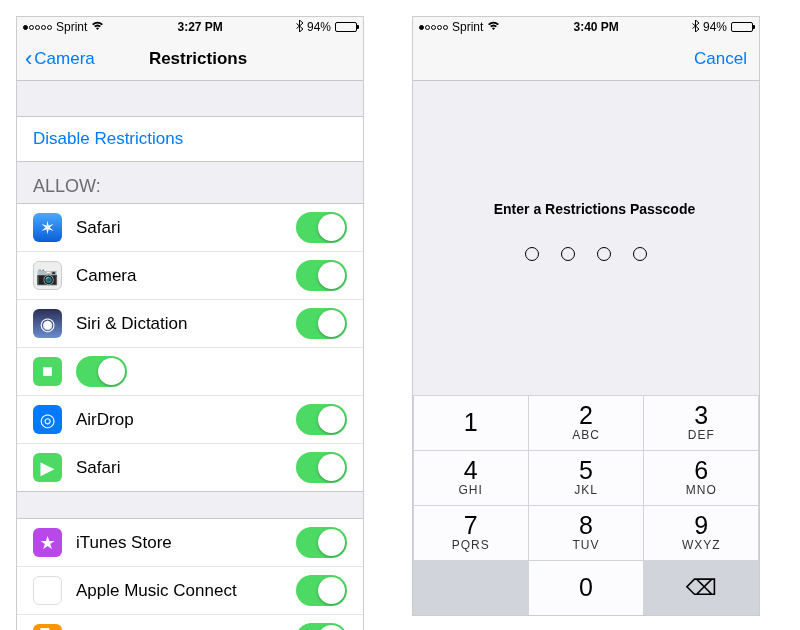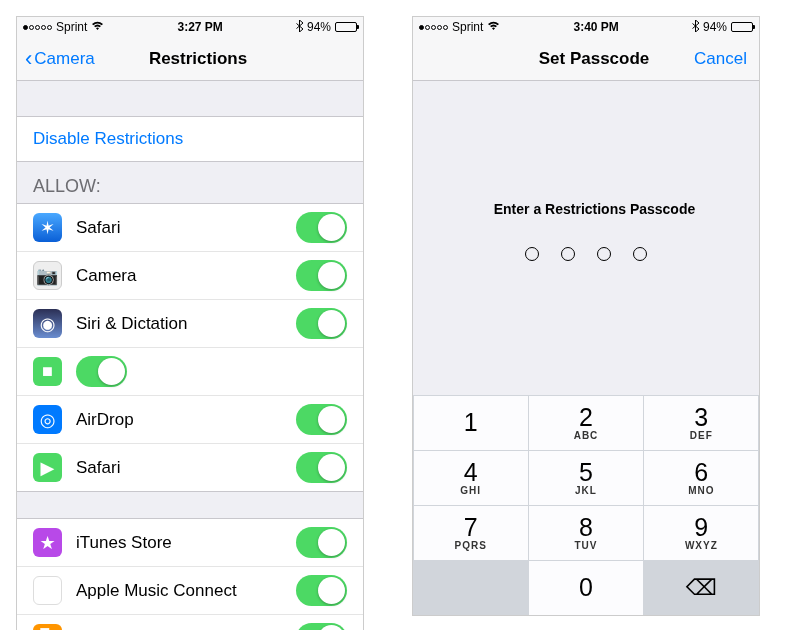--- a/index.html
+++ b/index.html
@@ -31,21 +31,21 @@
   .toggle::after { content:""; position:absolute; right:2px; top:2px; width:27px; height:27px; background:#fff; border-radius:50%; box-shadow:0 1px 3px rgba(0,0,0,0.3);}
   .passcode-area { text-align:center; padding-top: 120px; }
   .passcode-prompt { font-size:14px; font-weight:600; margin-bottom:30px;margin-left:17px;}
   .passcode-dots { display:flex; justify-content:center; gap:22px; margin-bottom:30px;}
   .pdot { width:14px; height:14px; border:1px solid #000; border-radius:50%;}
   .keypad { position:absolute; bottom:0; left:0; right:0; background:#d1d5db;}
   .krow { display:flex; }
   .key { flex:1; height:54px; background:#fcfcfe; margin:0.5px; display:flex; flex-direction:column; align-items:center; justify-content:center;}
   .key.gray { background:#d1d5db; }
   .knum { font-size:25px; line-height:1;}
-  .ksub { font-size:10px; font-weight:700; letter-spacing:1px; color:#333;}
+  .ksub { font-size:12px; font-weight:400; letter-spacing:1px; color:#333;}
   .phone.right { position:relative; height: 600px;}
   .ic-safari { background: linear-gradient(#4aa8ff,#0a5fd6); }
   .ic-camera { background:#eee; color:#333; border:1px solid #ccc;}
   .ic-siri { background: linear-gradient(#2b2f55,#6a8dd0);}
   .ic-facetime { background:#4cd964;}
   .ic-airdrop { background:#007aff;}
   .ic-carplay { background:#4cd964;}
   .ic-itunes { background:#b849e8;}
   .ic-music { background:#fff; border:1px solid #ddd;}
   .ic-ibooks { background:#ff9500;}
@@ -173,21 +173,20 @@
       <span class="bt-icon">
         <svg width="7" height="12" viewBox="0 0 7 12">
             <path d="M3.5 0 L3.5 12 L7 9 L0.5 3.5 M3.5 0 L7 3 L0.5 8.5" stroke="#000" stroke-width="1" fill="none"></path>
           </svg>
       </span>
       <span>94%</span>
       <span class="battery"><span class="battery-fill"></span></span>
     </div>
   </div>
   <div class="nav-bar">
-    <div class="nav-title">Set Passcode</div>
     <div class="nav-right">Cancel</div>
   </div>
 
   <div class="passcode-area">
     <div class="passcode-prompt">Enter a Restrictions Passcode</div>
     <div class="passcode-dots">
       <span class="pdot"></span>
       <span class="pdot"></span>
       <span class="pdot"></span>
       <span class="pdot"></span>

